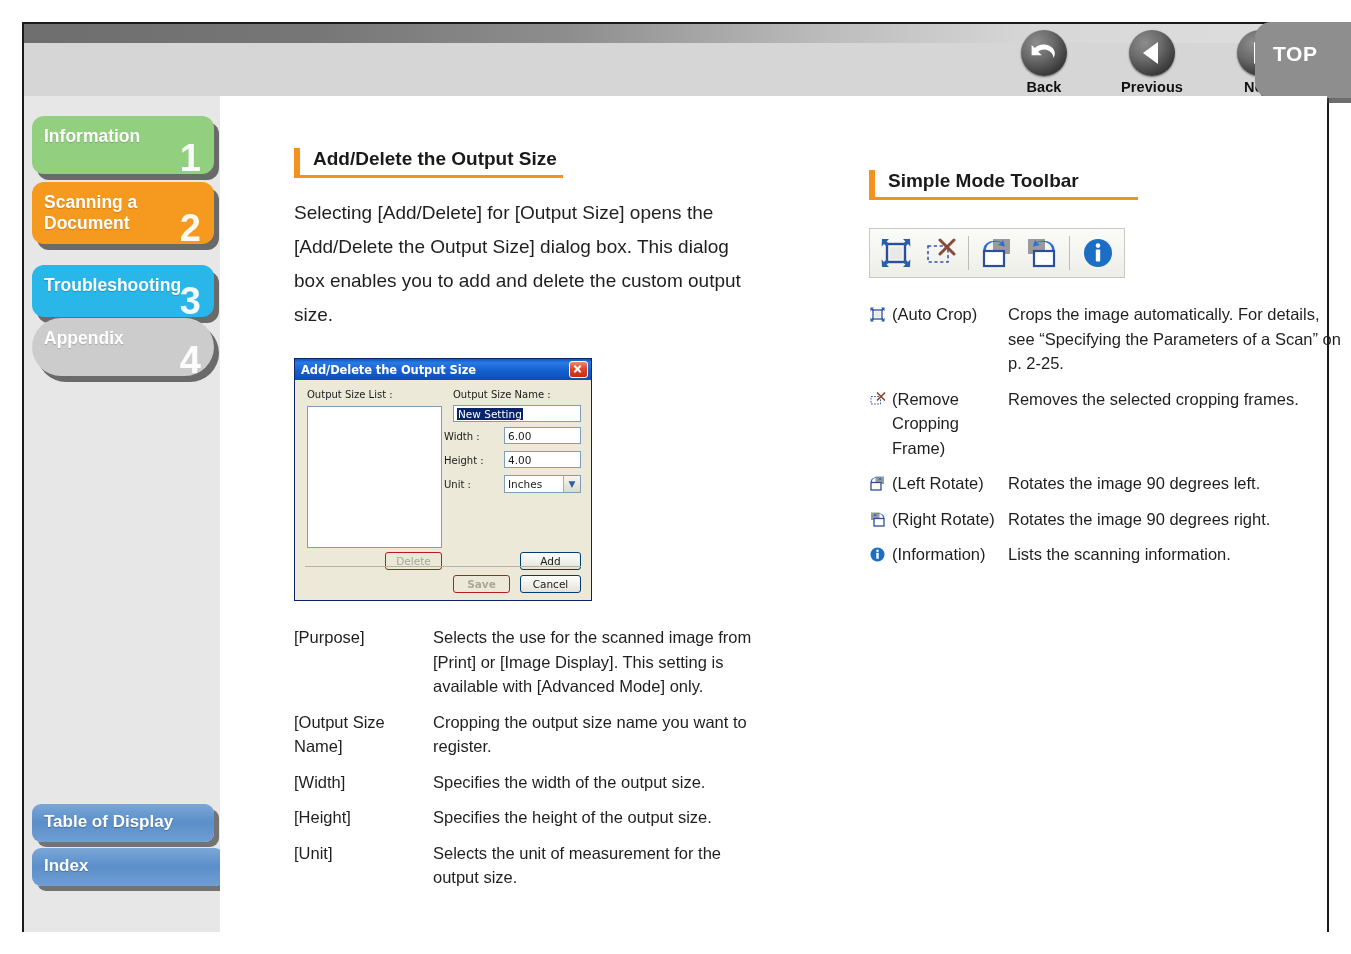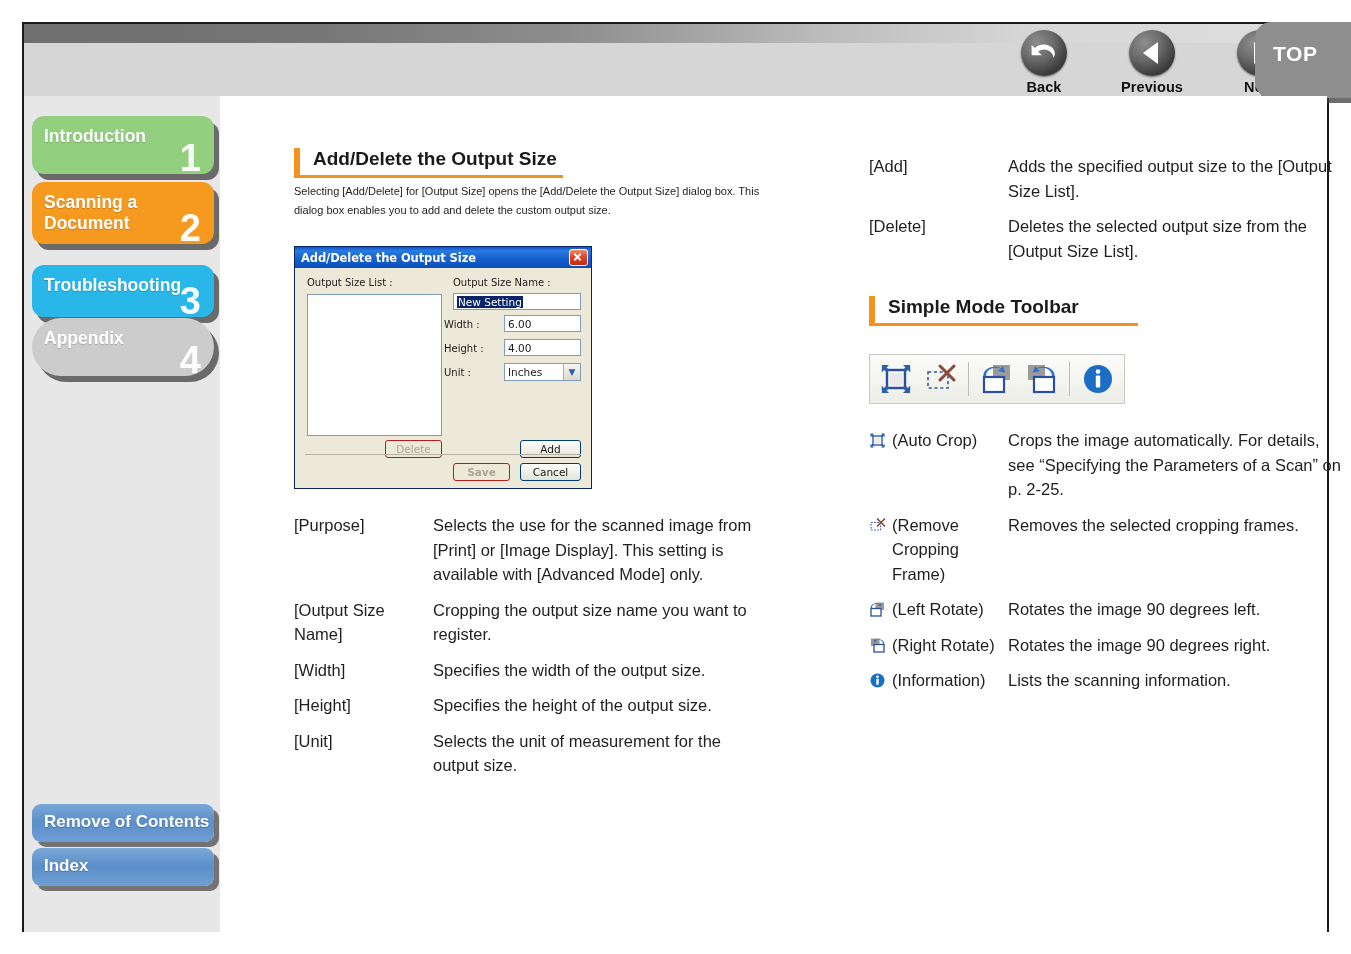--- a/index.html
+++ b/index.html
@@ -126,21 +126,21 @@
   }
   .bottom-tab span {
     position: absolute;
     left: 12px; top: 8px;
     font-size: 17px;
     font-weight: bold;
     color: #ffffff;
     text-shadow: 0 1px 1px rgba(0,0,0,.25);
   }
   #tab-toc   { top: 708px; }
-  #tab-index { top: 752px; }
+  #tab-index { top: 752px; padding-left: 10px; }
   
   .content {
     position: absolute;
     left: 196px; top: 72px;
     width: 1107px; height: 836px;
     background: #ffffff;
   }
   .col-left  { position: absolute; left: 74px;  top: 52px; width: 470px; }
   .col-right { position: absolute; left: 649px; top: 52px; width: 478px; }
   .sec-head {
@@ -150,24 +150,24 @@
     border-bottom: 3px solid #f3921e;
     display: inline-block;
     min-width: 250px;
   }
   .sec-head span {
     font-size: 19px;
     font-weight: bold;
     color: #1a1a1a;
   }
   .para {
-    font-size: 11px;
-    line-height: 19px;
+    font-size: 19px;
+    line-height: 34px;
     color: #1f1f1f;
-    margin-top: 4px;
+    margin-top: 18px;
   }
   .deflist { margin-top: 6px; }
   .defrow {
     display: flex;
     margin-bottom: 11px;
   }
   .defterm {
     width: 139px;
     flex: 0 0 139px;
     font-size: 16.5px;
@@ -368,41 +368,41 @@
     </div>
 
     <div class="top-tab">
       <span>TOP</span>
     </div>
   </div>
 
   <div class="sidebar">
 
     <div class="tab" id="tab-intro">
-      <div class="tab-label">Introduction</div>
+      <div class="tab-label">Information</div>
       <div class="tab-num">1</div>
     </div>
 
     <div class="tab" id="tab-scan">
       <div class="tab-label">Scanning a Document</div>
       <div class="tab-num">2</div>
     </div>
 
     <div class="tab" id="tab-trouble">
       <div class="tab-label">Troubleshooting</div>
       <div class="tab-num">3</div>
     </div>
 
     <div class="tab" id="tab-appendix">
       <div class="tab-label">Appendix</div>
       <div class="tab-num">4</div>
     </div>
 
     <div class="bottom-tab" id="tab-toc">
-      <span>Remove of Contents</span>
+      <span>Table of Display</span>
     </div>
 
     <div class="bottom-tab" id="tab-index">
       <span>Index</span>
     </div>
 
   </div>
 
   <div class="content">
 
@@ -471,30 +471,20 @@
         <div class="defrow">
           <div class="defterm">[Unit]</div>
           <div class="defdesc">Selects the unit of measurement for the output size.</div>
         </div>
       </div>
 
     </div>
 
     <div class="col-right">
 
-      <div class="deflist">
-        <div class="defrow">
-          <div class="defterm">[Add]</div>
-          <div class="defdesc">Adds the specified output size to the [Output Size List].</div>
-        </div>
-        <div class="defrow">
-          <div class="defterm">[Delete]</div>
-          <div class="defdesc">Deletes the selected output size from the [Output Size List].</div>
-        </div>
-      </div>
 
       <div class="sec-head" style="margin-top:22px;">
         <span>Simple Mode Toolbar</span>
       </div>
 
       
       <div class="toolbar">
 
         <div class="tb-btn">
           <svg width="34" height="34" viewBox="0 0 34 34">

